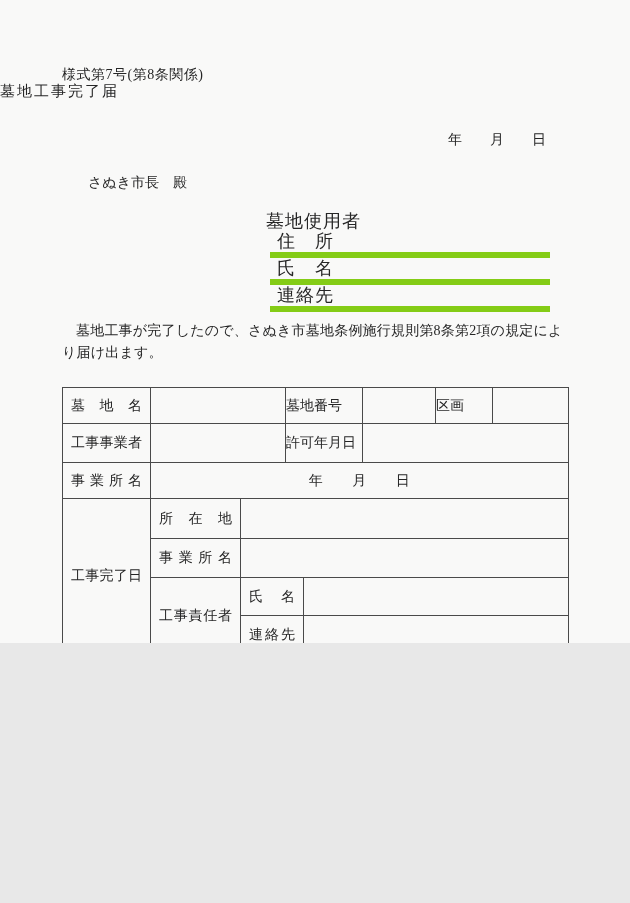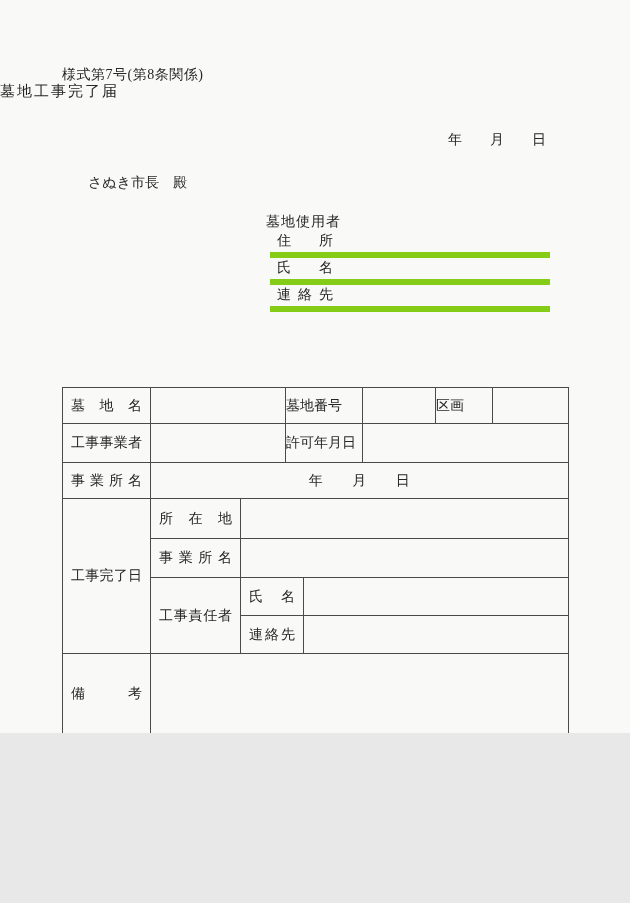--- a/index.html
+++ b/index.html
@@ -2,21 +2,21 @@
 <html lang="ja"><head>
 <meta charset="utf-8">
 <style>
   html,body{margin:0;padding:0;}
   body{
     font-family:"Liberation Serif","DejaVu Serif",serif;
     background:#e8e8e8;
   }
   .page{
     position:relative;
-    width:630px;height:733px;
+    width:630px;height:643px;
     margin:0 auto;
     background:#f9f9f8;
     color:#262626;
     font-size:14px;
     overflow:hidden;
   }
   .form-number{
     position:absolute;left:62px;top:66px;
     font-size:14px;letter-spacing:0.5px;
   }
@@ -27,21 +27,21 @@
   .date-line{
     position:absolute;right:84px;top:131px;
     font-size:14px;
   }
   .addressee{
     position:absolute;left:88px;top:174px;
     font-size:14px;
   }
   .applicant{
     position:absolute;left:266px;top:214px;
-    font-size:14px;
+    font-size:18px;
   }
   .applicant-heading{
     height:17px;line-height:15px;
     letter-spacing:1px;
   }
   .ufield{
     width:280px;height:21px;line-height:20px;
     margin-left:4px;
     border-bottom:6px solid #84cc16;
   }
@@ -92,20 +92,21 @@
       <span class="ulabel">住所</span><span></span>
     </div>
     <div class="ufield">
       <span class="ulabel">氏名</span><span></span>
     </div>
     <div class="ufield">
       <span class="ulabel">連絡先</span><span></span>
     </div>
   </div>
 
+  <div class="declaration">墓地工事が完了したので、さぬき市墓地条例施行規則第8条第2項の規定により届け出ます。</div>
 
   <table class="details">
     <colgroup>
       <col style="width:88px">
         <col style="width:90px">
         <col style="width:45px">
       <col style="width:18px">
         <col style="width:59px">
         <col style="width:73px">
       <col style="width:57px">

